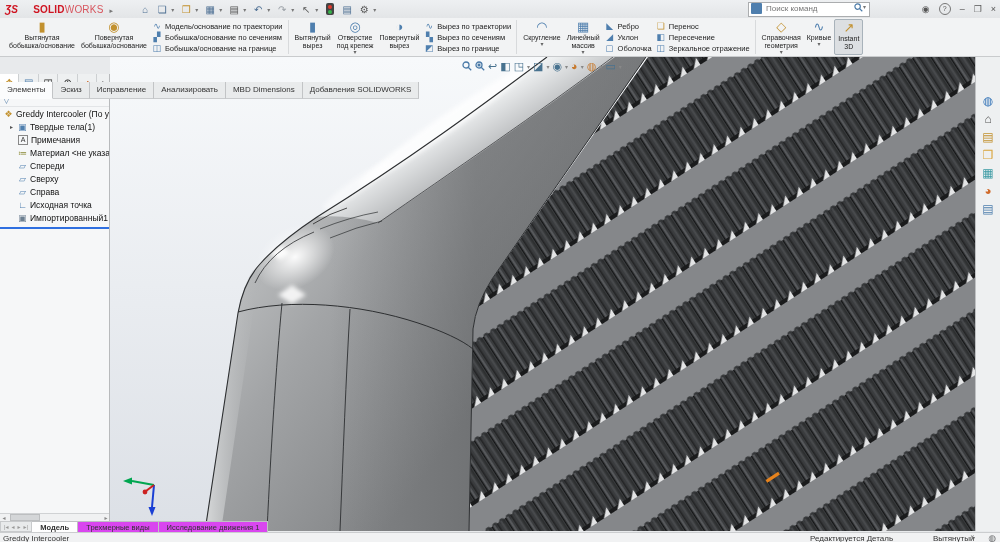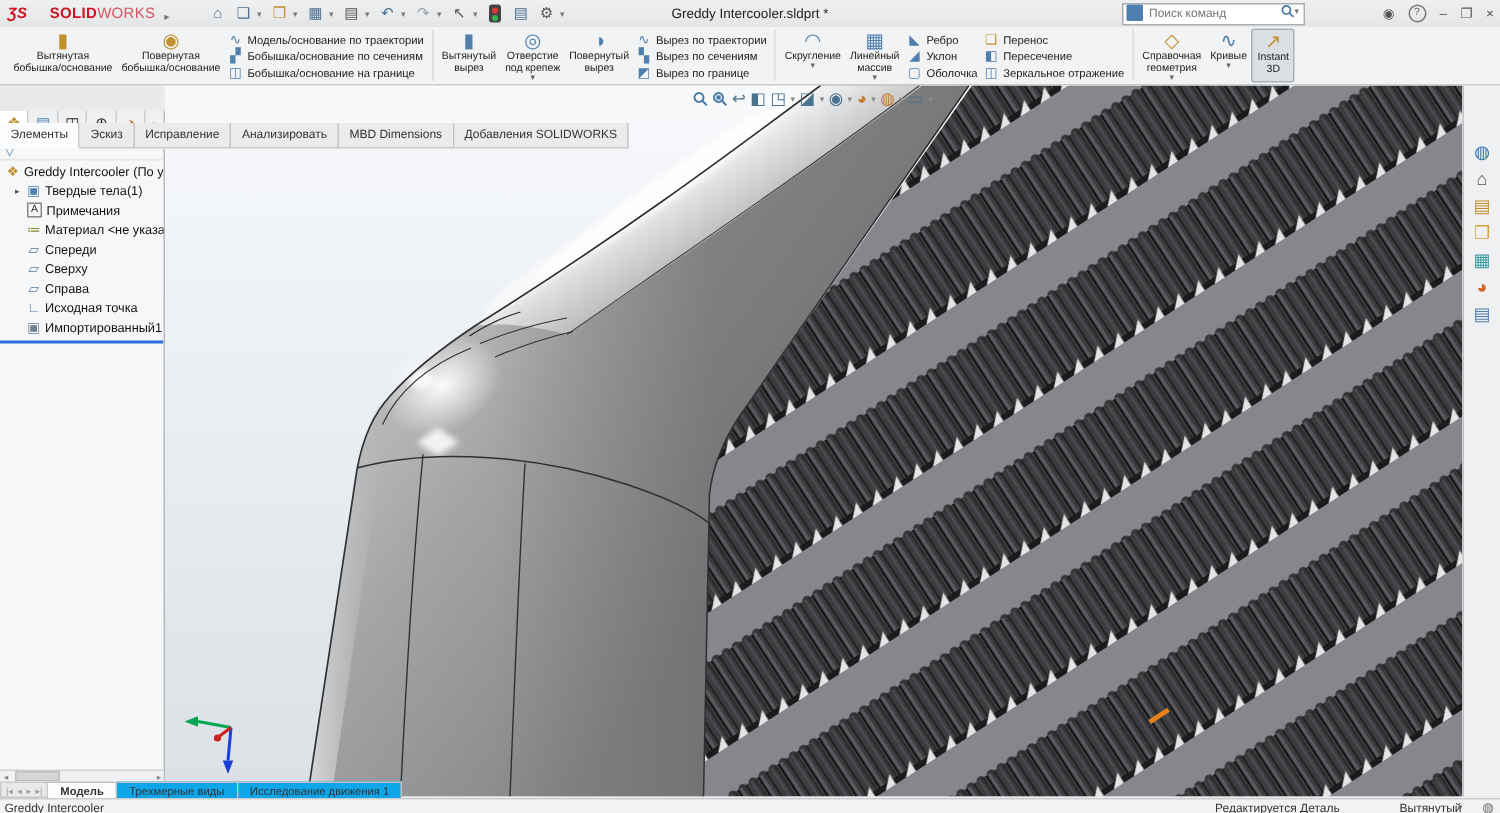--- a/index.html
+++ b/index.html
@@ -84,21 +84,21 @@
   #taskstrip{position:absolute;right:0;top:57px;width:25px;height:474px;background:#eef0f1;
     border-left:1px solid #bfc1c3;display:flex;flex-direction:column;align-items:center;
     padding-top:38px;gap:6px;font-size:12px;box-sizing:border-box;}
   #taskstrip .ti{line-height:12px;}
   .ico-globe{color:#2d6fb5;} .ico-home{color:#555;} .ico-lib{color:#c2912f;}
   .ico-folder{color:#d9a43b;} .ico-pal{color:#3a9aa3;} .ico-ball{color:#d06a2a;} .ico-list{color:#4f7fae;}
   
   #sheettabs{position:absolute;left:0;top:521px;height:11px;display:flex;z-index:6;font-size:7.5px;}
   .snav{display:flex;align-items:center;gap:3px;background:#e8eaeb;border:1px solid #c8cacc;
     color:#999;font-size:6px;padding:0 3px;}
-  .stab{padding:0 8px;display:flex;align-items:center;background:#0ea5e9;border-right:1px solid #bfc1c3;
+  .stab{padding:0 8px;display:flex;align-items:center;background:#d946ef;border-right:1px solid #bfc1c3;
     border-top:1px solid #bfc1c3;color:#333;white-space:nowrap;}
   .stab.active{background:#fefefe;font-weight:bold;}
   
   #statusbar{position:absolute;left:0;top:532px;width:1000px;height:10px;background:#f1f2f3;
     border-top:1px solid #cbcdcf;font-size:8px;color:#333;}
   #statusbar .sl{position:absolute;left:3px;top:1px;}
   #statusbar .sed{position:absolute;left:810px;top:1px;}
   #statusbar .scfg{position:absolute;left:933px;top:1px;}
   #statusbar .scaret{position:absolute;left:972px;top:1px;font-size:6px;color:#666;}
   #statusbar .sic{position:absolute;right:4px;top:0;color:#6a6c6e;font-size:9px;}
@@ -127,21 +127,20 @@
       <span class="dd6">▾</span>
     <span class="qi grayed">↷</span>
       <span class="dd6">▾</span>
     <span class="qi plain">↖</span>
       <span class="dd6">▾</span>
     <span class="traffic"></span>
     <span class="qi">▤</span>
     <span class="qi plain">⚙</span>
       <span class="dd6">▾</span>
   </div>
-  <div id="doc-title">Greddy Intercooler.sldprt *</div>
   <div id="searchbox">
     <span class="sqicon"></span>
     <input placeholder="Поиск команд" style="">
     <svg width="9" height="9" viewBox="0 0 10 10">
         <circle cx="4" cy="4" r="3" fill="none" stroke="#4a7aa8" stroke-width="1.3"></circle>
         <line x1="6.2" y1="6.2" x2="9.2" y2="9.2" stroke="#4a7aa8" stroke-width="1.3"></line>
       </svg>
     <span class="dd6">▾</span>
   </div>
   <div class="winctl">

